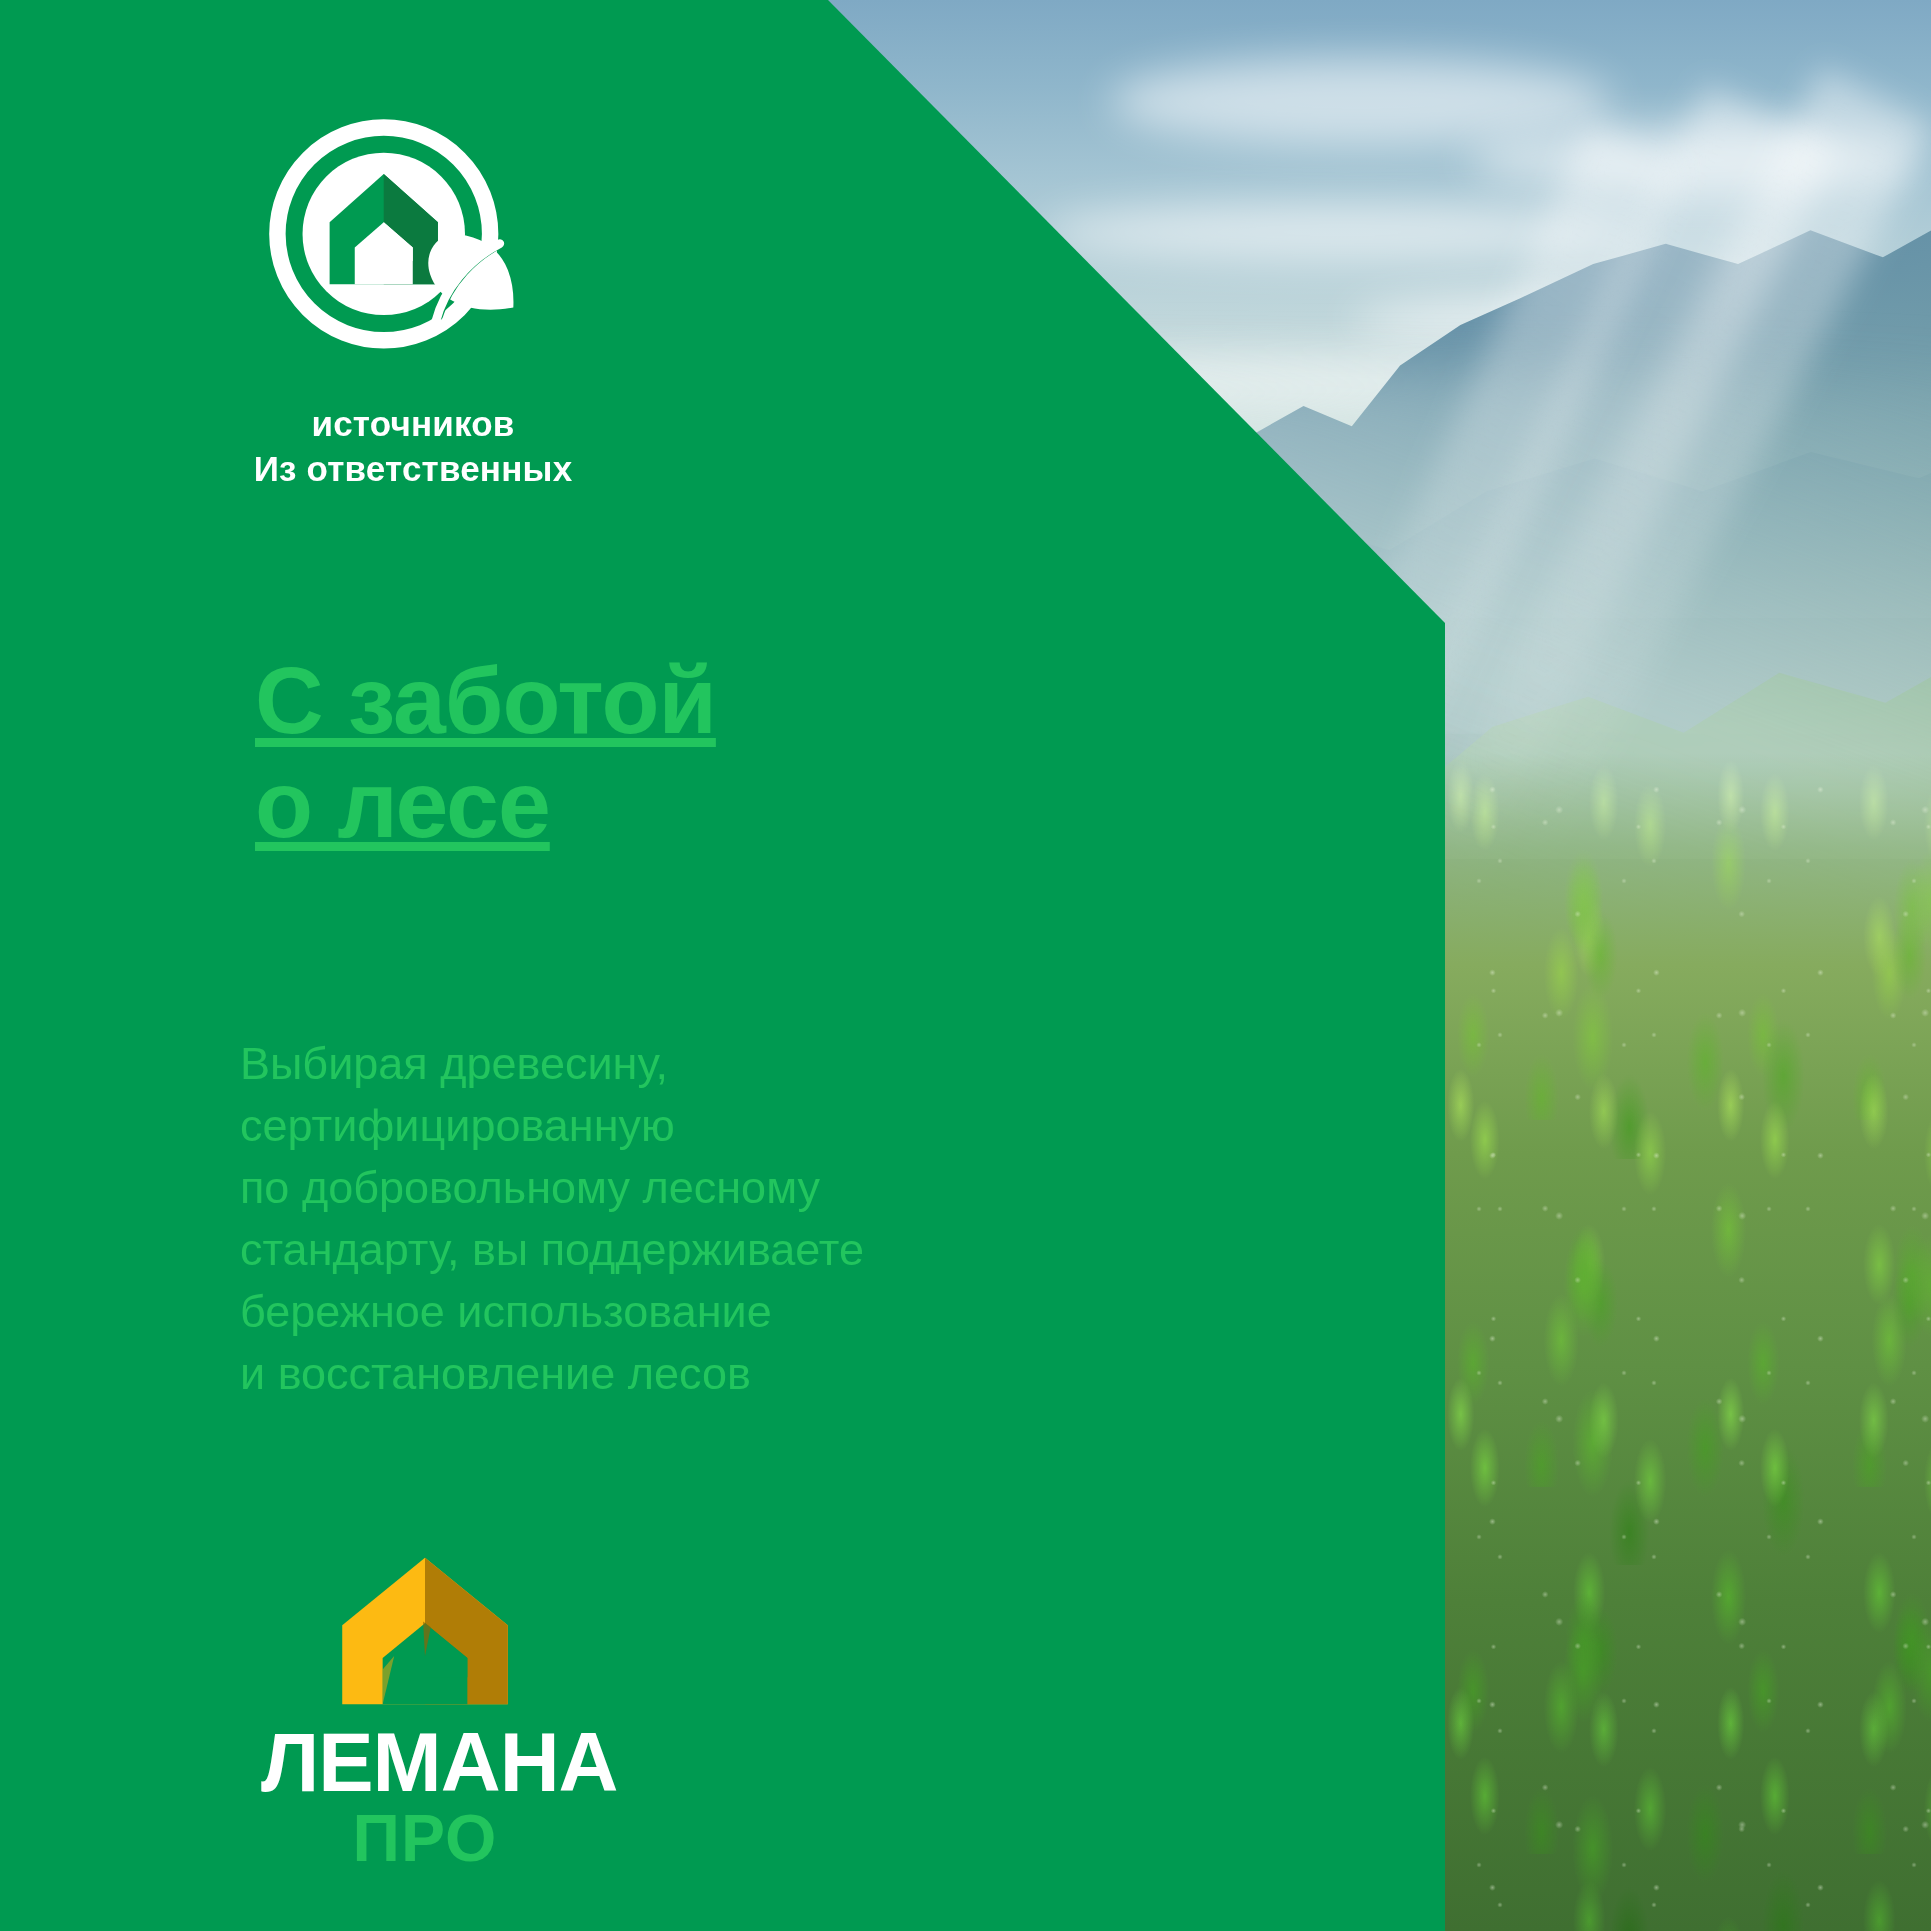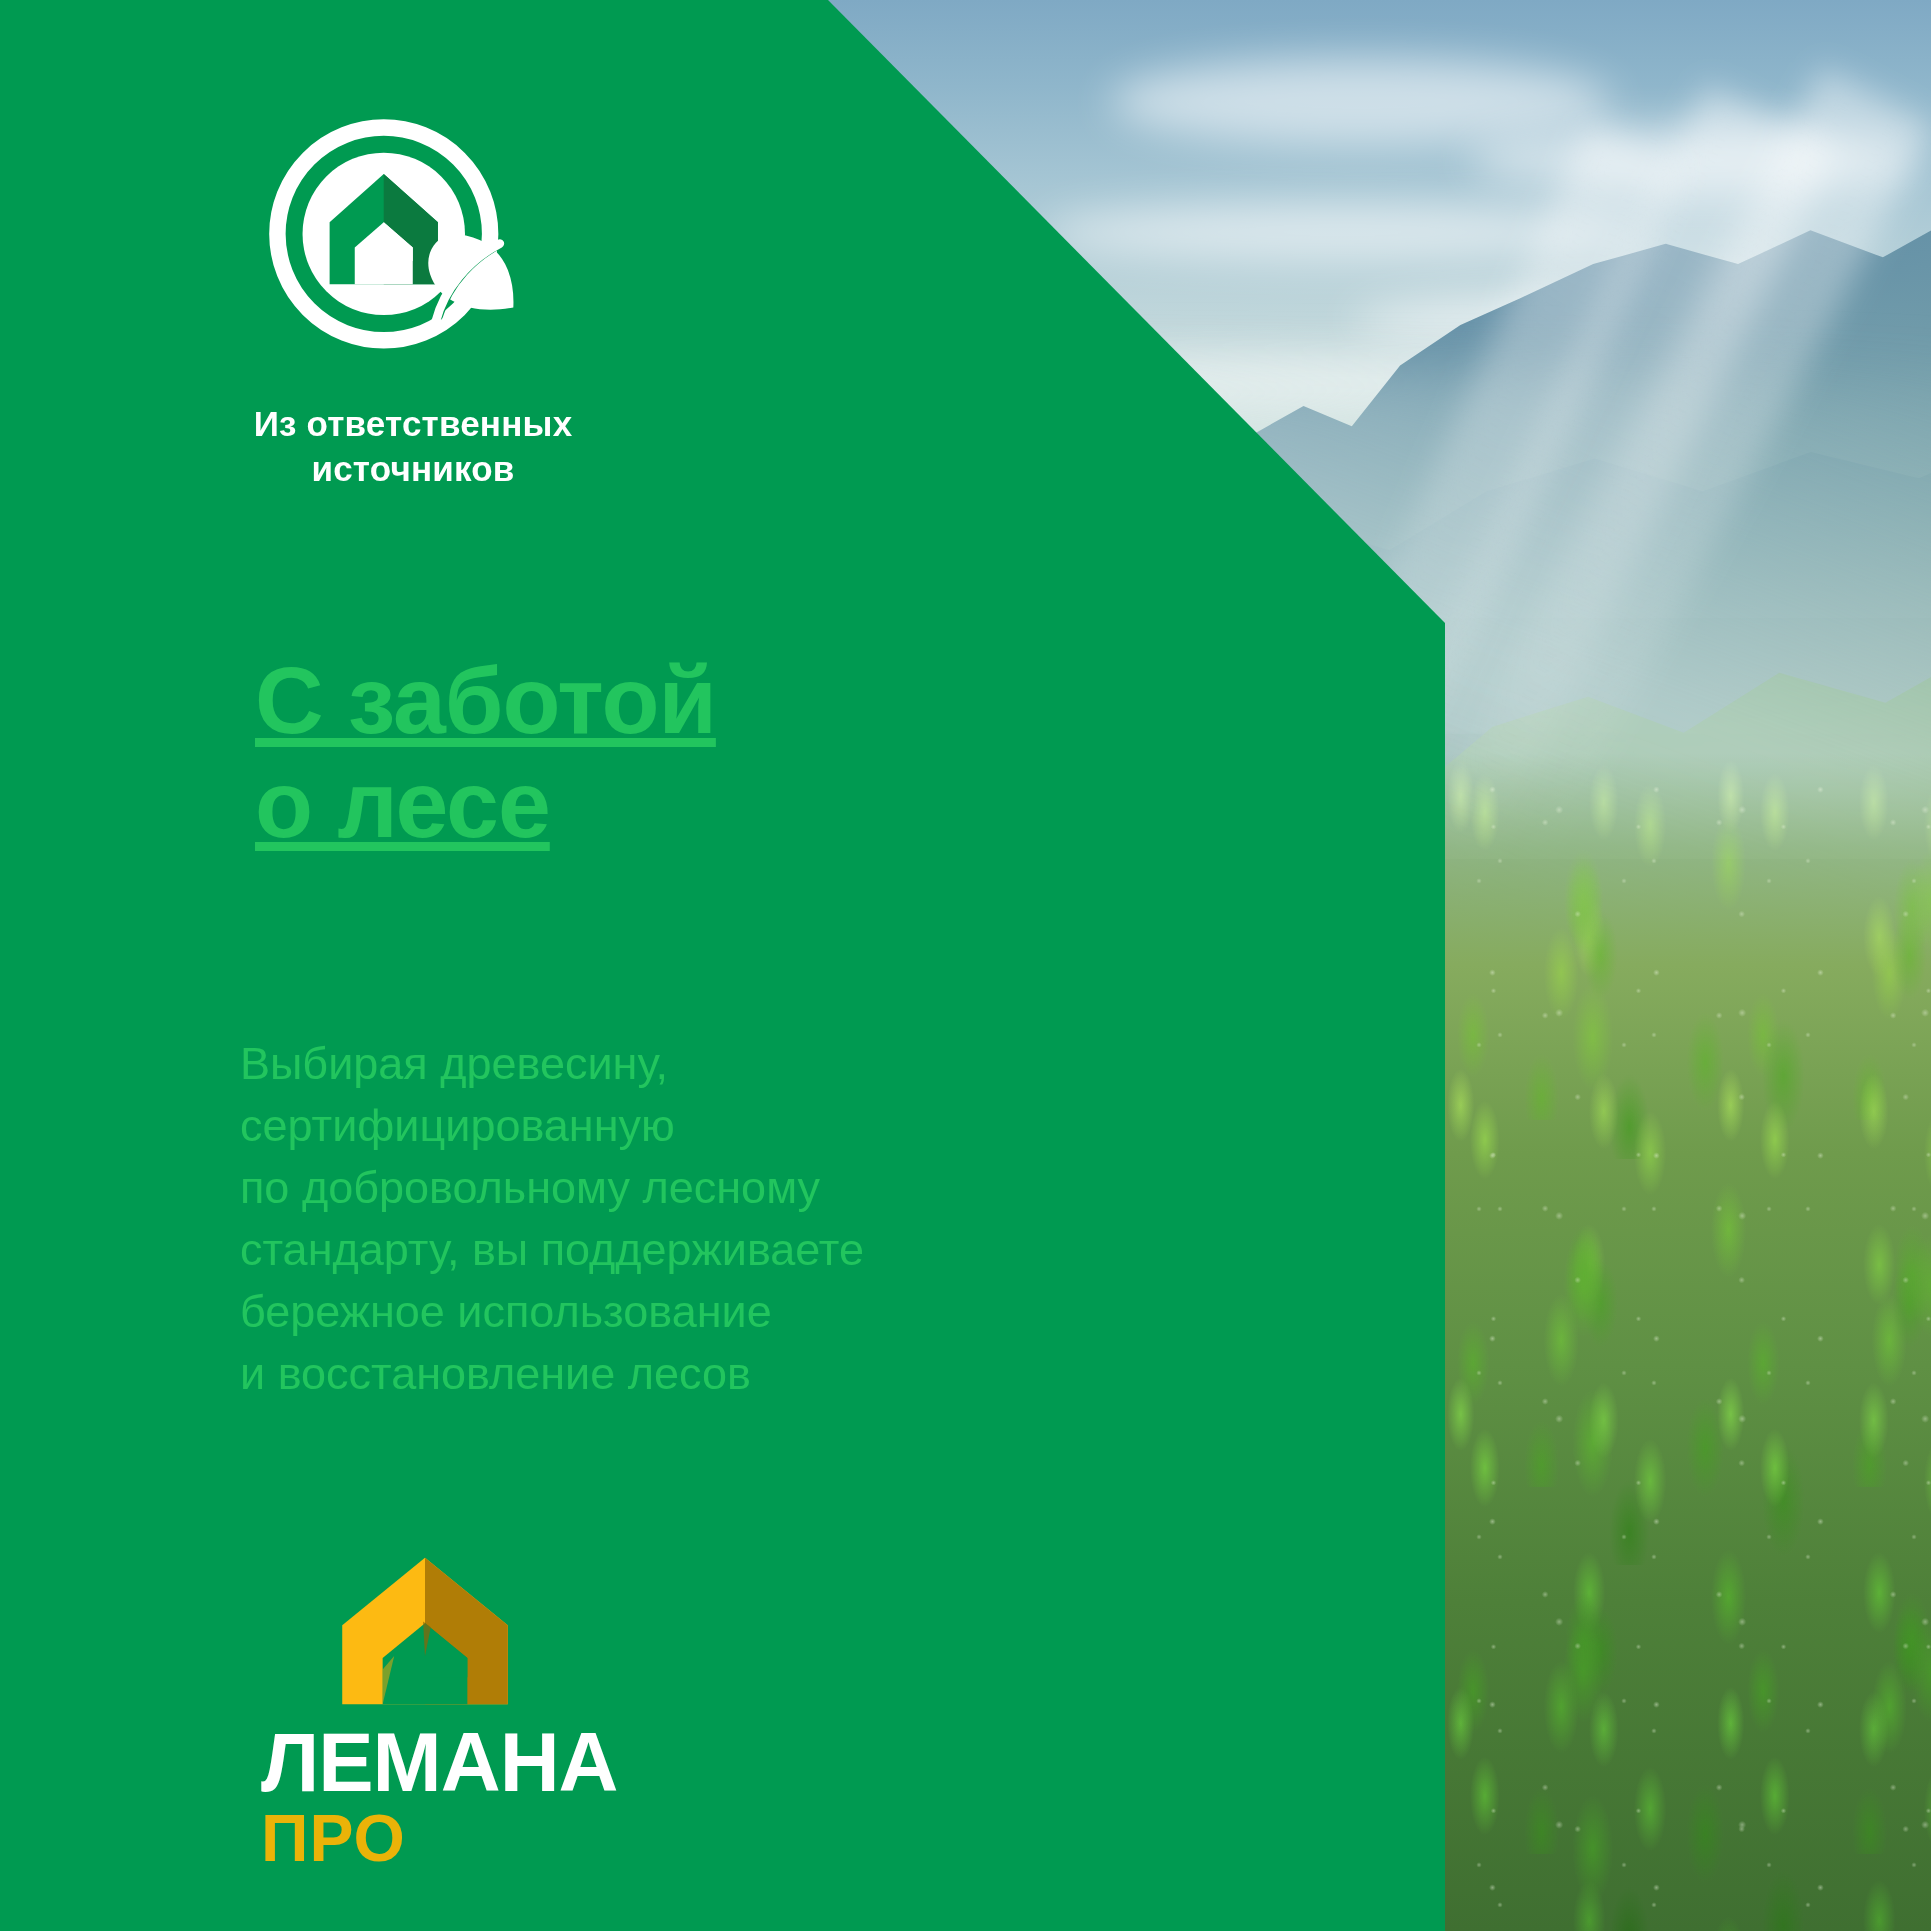--- a/index.html
+++ b/index.html
@@ -233,22 +233,22 @@
   .brand-name {
     margin-top: 13.5px;
     text-align: left;
     color: #ffffff;
     font-size: 83px;
     font-weight: bold;
     line-height: .98;
     letter-spacing: -1px;
   }
   .brand-sub {
-    text-align: left;
-    color: #eab308;
+    text-align: center;
+    color: #22c55e;
     font-size: 66px;
     font-weight: bold;
     line-height: 1.02;
     letter-spacing: 1px;
     margin-top: 1.9px;
   }
 </style>
 </head>
 <body>
 
@@ -299,22 +299,22 @@
           </g>
 
           <g>
             <path d="M196 124 C244 124 264 158 262 200 C222 208 186 196 176 166 C170 148 178 130 196 124 Z" fill="#ffffff"></path>
             <path d="M186 210 C196 176 222 148 256 132" fill="none" stroke="#009A51" stroke-width="6" stroke-linecap="round"></path>
             <path d="M182 214 C190 182 214 152 248 134" fill="none" stroke="#ffffff" stroke-width="9" stroke-linecap="round"></path>
           </g>
         </svg>
       </div>
       <div class="eco-tagline">
+        <span class="l">источников</span>
         <span class="l">Из ответственных</span>
-        <span class="l">источников</span>
       </div>
     </div>
 
     <div class="headline">С заботой
 о лесе</div>
 
     <div class="body-copy">Выбирая древесину,
 сертифицированную
 по добровольному лесному
 стандарту, вы поддерживаете

